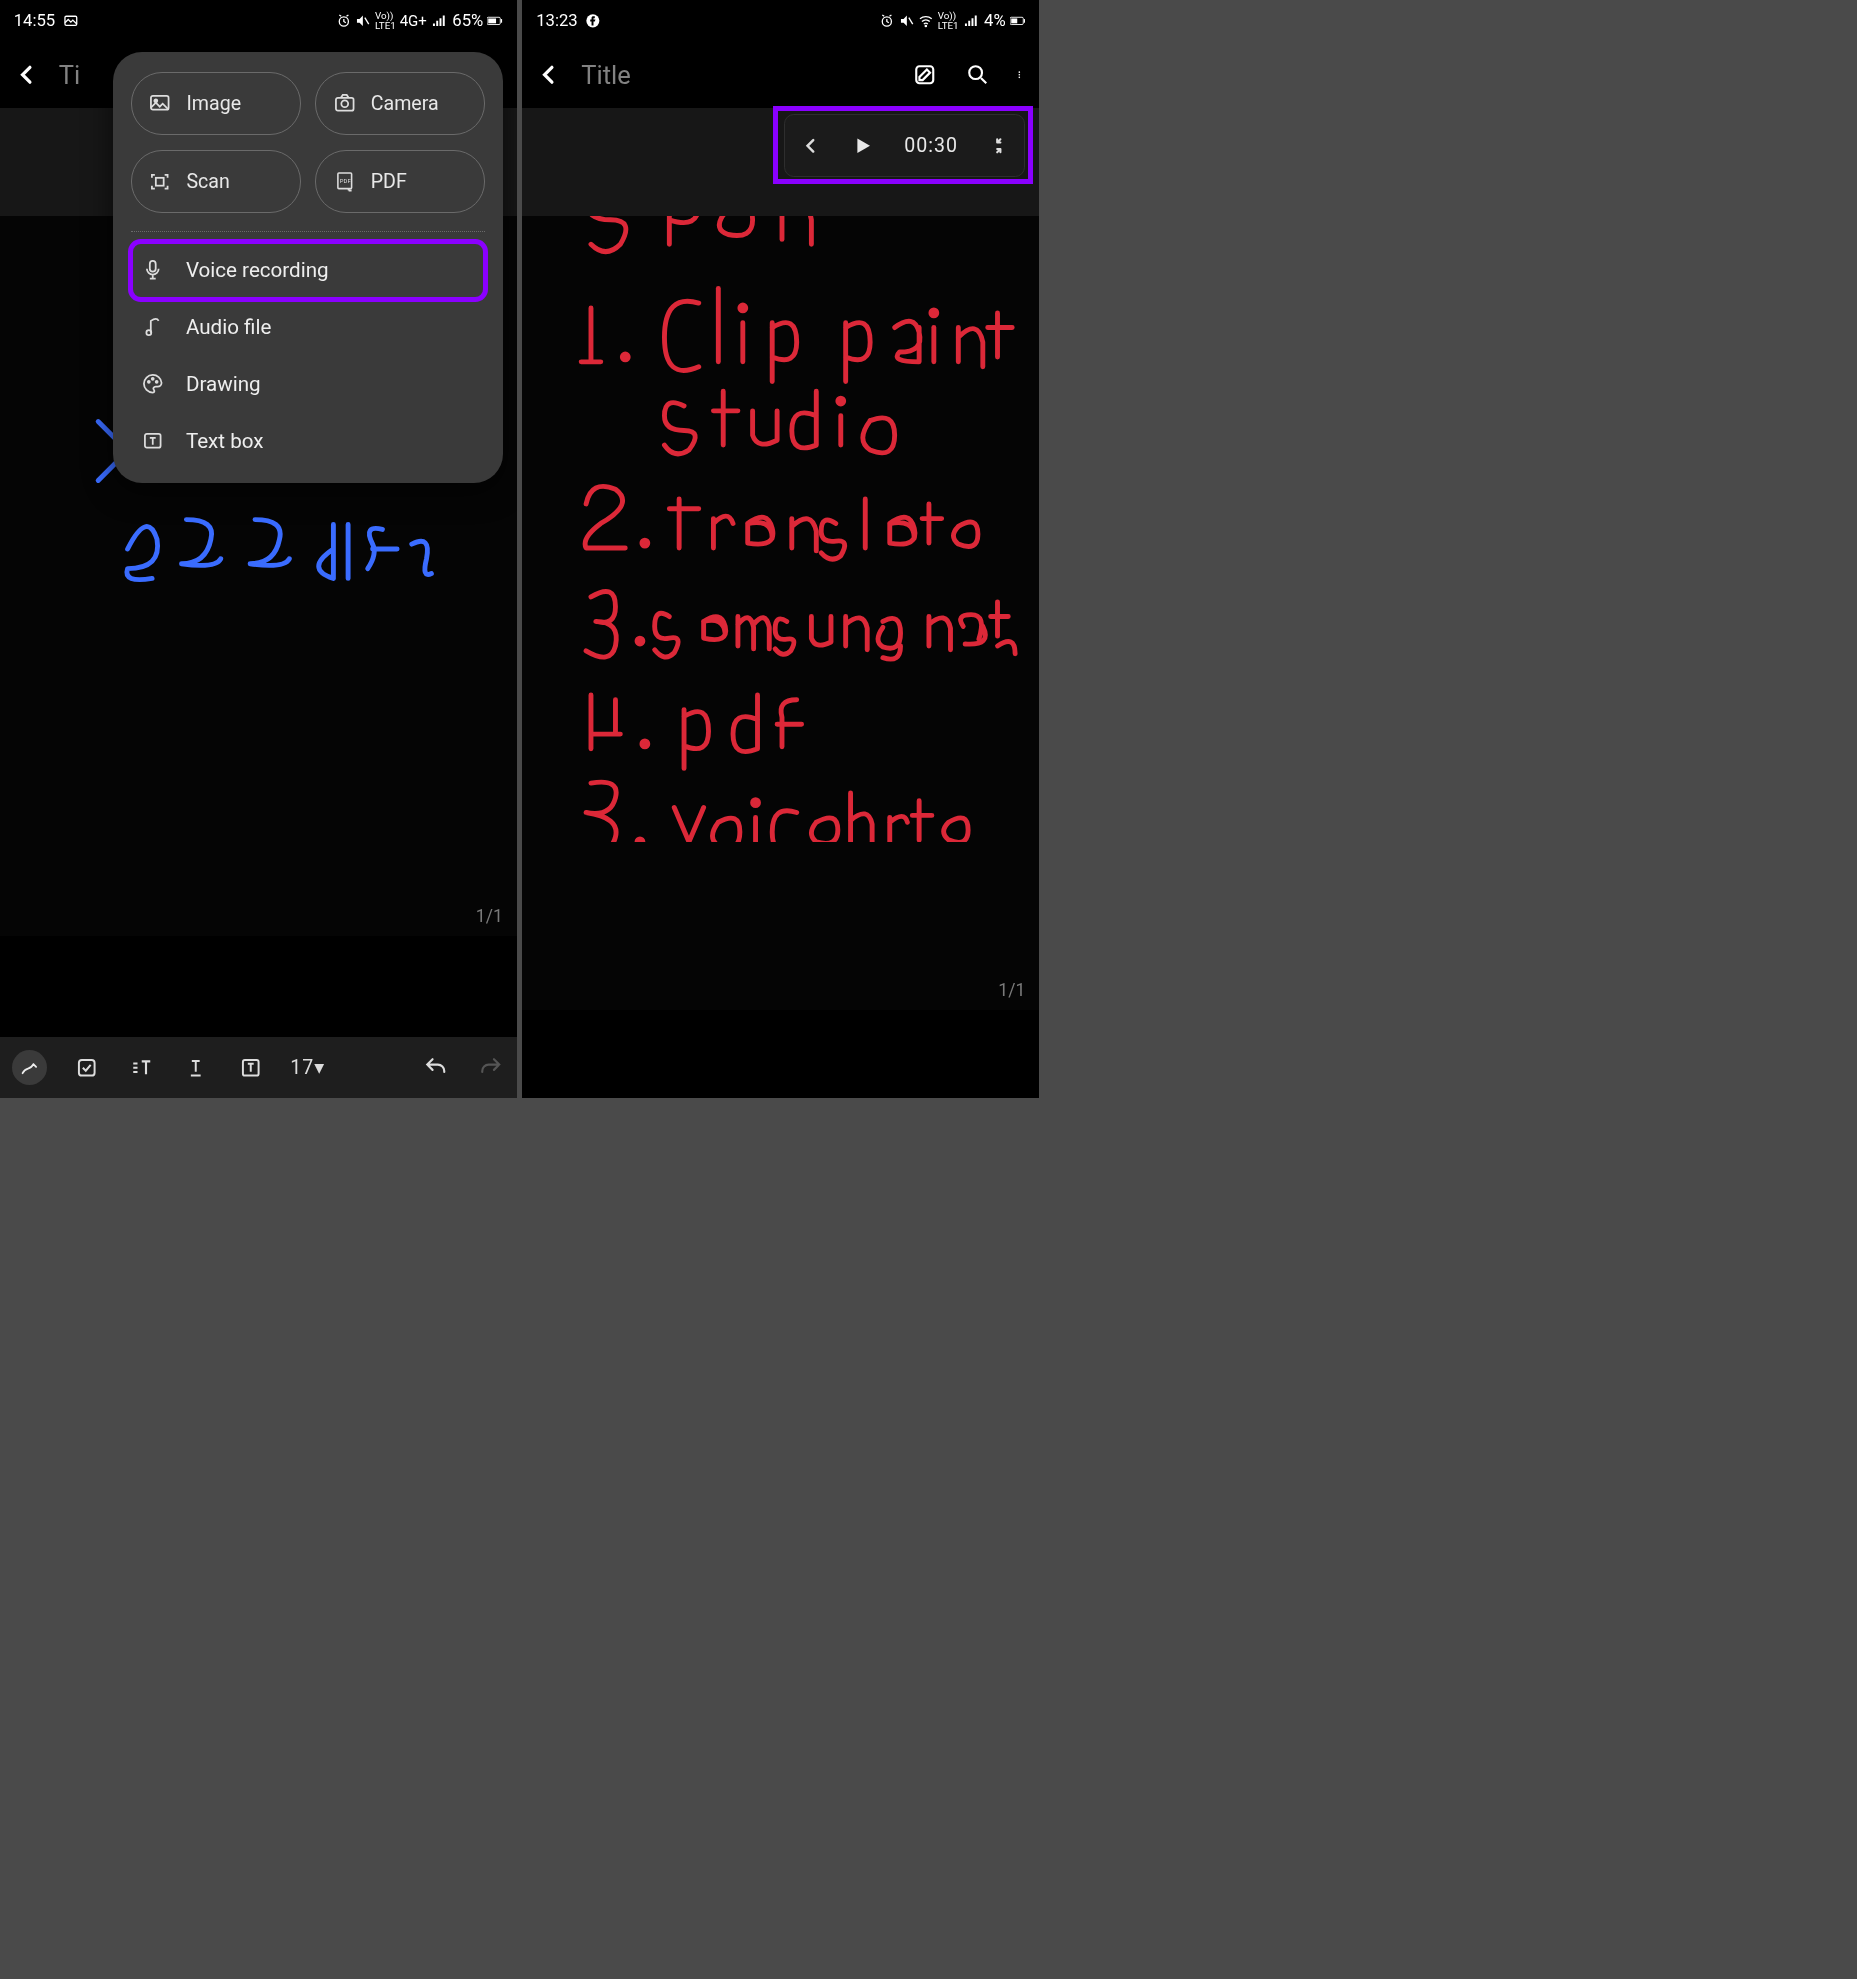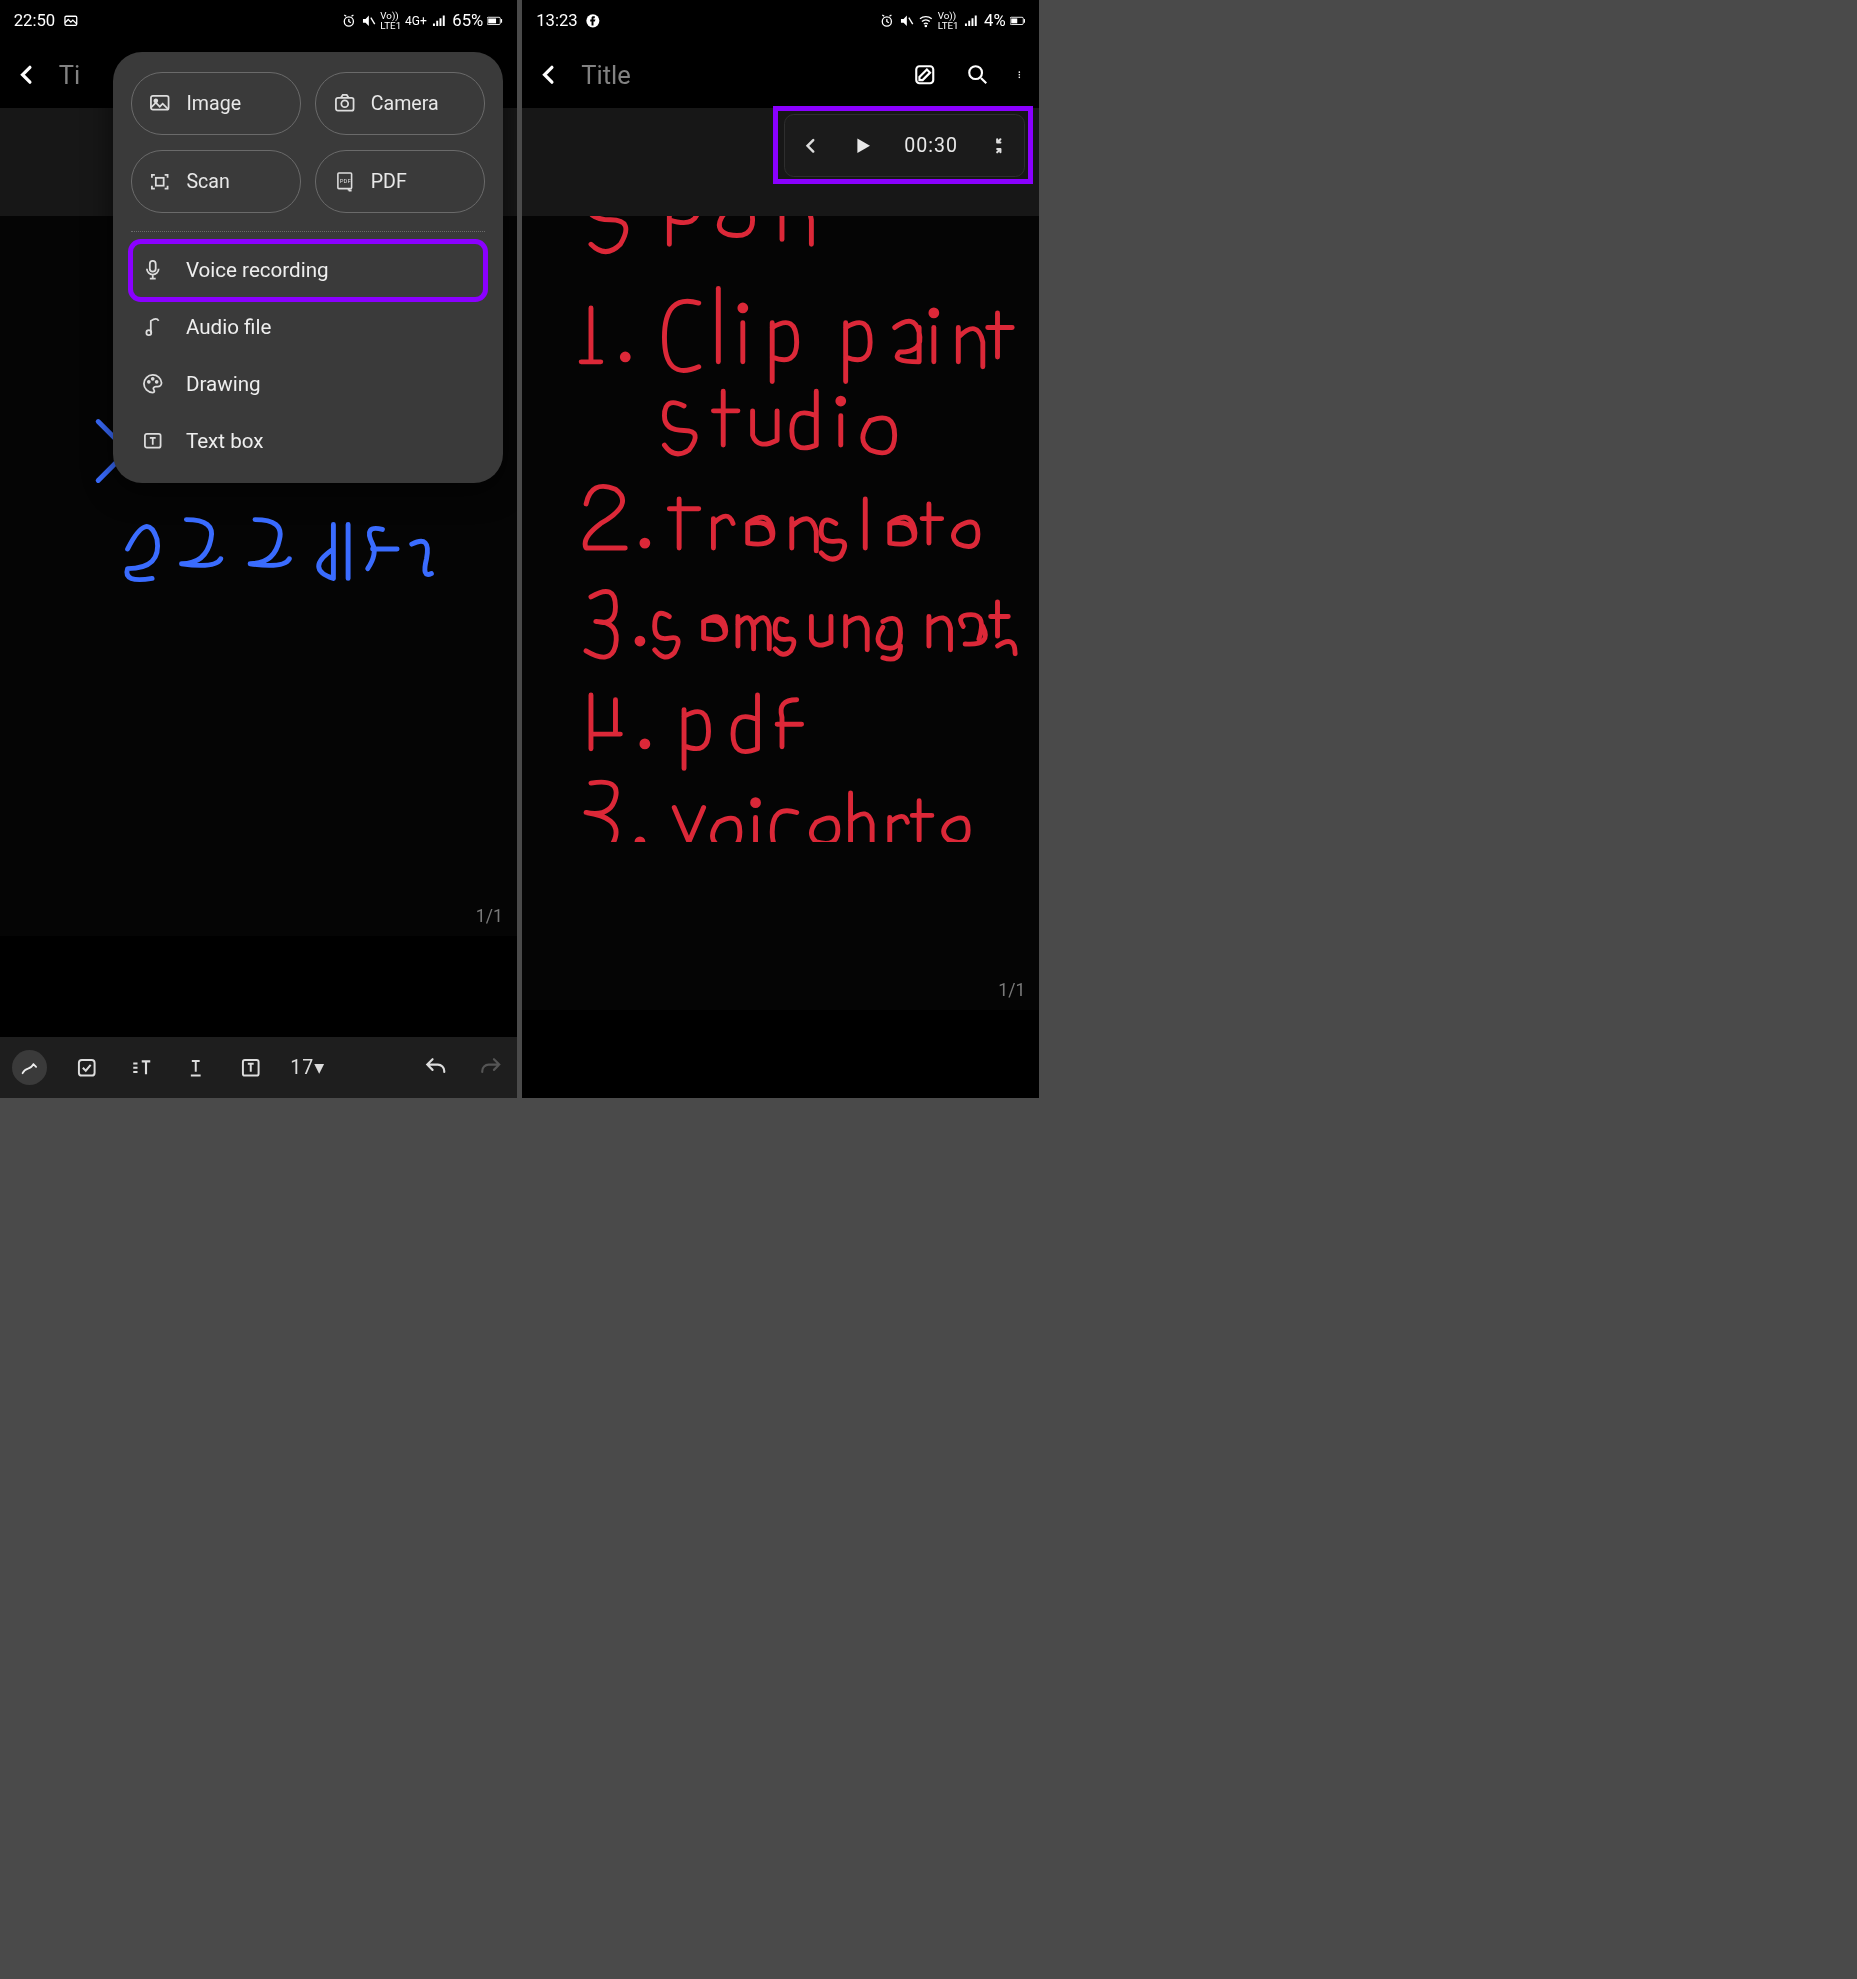--- a/index.html
+++ b/index.html
@@ -202,21 +202,21 @@
     z-index: 5;
   }
 </style>
 </head>
 <body>
 
 <div class="phone">
 
   <div class="status-bar">
     <div class="status-left">
-      <span>22:50</span>
+      <span>14:55</span>
       <span class="ic">
         <svg viewBox="0 0 24 24" width="17.6" height="17.6" fill="none" stroke="#fff" stroke-width="2">
             <rect x="3" y="5" width="18" height="14" rx="2"></rect>
             <path d="M3 15l5-5 4 4 3-3 6 6"></path>
           </svg>
       </span>
     </div>
     <div class="status-right">
       <span class="ic">
         <svg viewBox="0 0 24 24" width="15.7" height="15.7" fill="none" stroke="#fff" stroke-width="2">
@@ -224,21 +224,21 @@
             <path d="M12 9v4l3 2M5 3l3 2M19 3l-3 2"></path>
           </svg>
       </span>
       <span class="ic">
         <svg viewBox="0 0 24 24" width="15.7" height="15.7" fill="#fff">
             <path d="M3 9v6h4l5 5V4L7 9H3z"></path>
             <path d="M15 7l6 10" stroke="#fff" stroke-width="2"></path>
           </svg>
       </span>
       <span style="font-size:9.8px;line-height:1">Vo))<br>LTE1</span>
-      <span style="font-size:12px">4G+</span>
+      <span style="font-size:15px">4G+</span>
       <span class="ic">
         <svg viewBox="0 0 24 24" width="15.7" height="15.7" fill="#fff">
             <path d="M3 20h3v-4H3zM8 20h3v-8H8zM13 20h3V8h-3zM18 20h3V4h-3z"></path>
           </svg>
       </span>
       <span class="batt-pct">65%</span>
       <span class="ic">
         <svg viewBox="0 0 26 14" width="19.6" height="11.8">
             <rect x="0" y="1" width="22" height="12" rx="2" fill="none" stroke="#fff" stroke-width="1.5"></rect>
             <rect x="2" y="3" width="13" height="8" fill="#fff"></rect>

